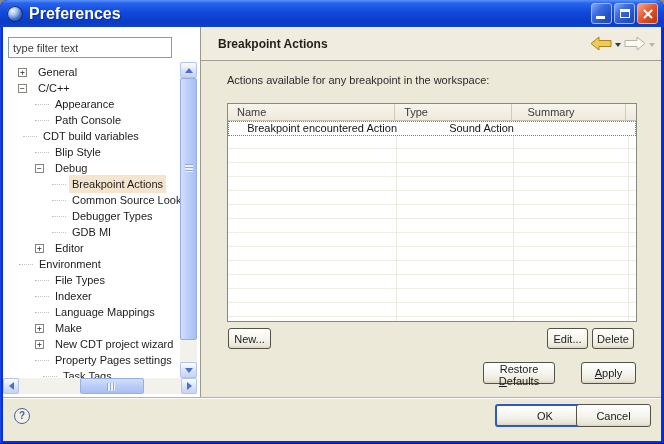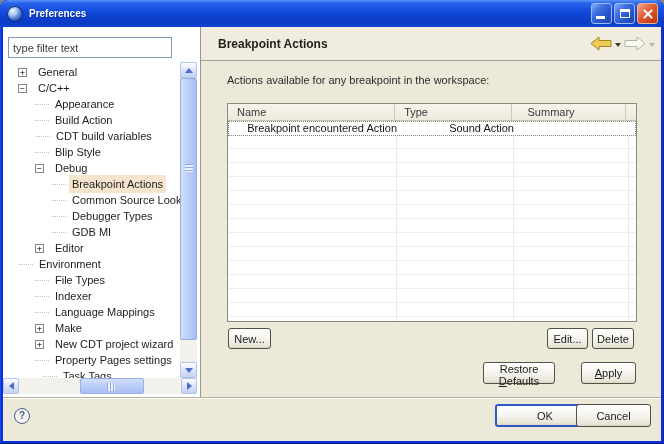--- a/index.html
+++ b/index.html
@@ -10,21 +10,21 @@
             border-radius:8px 8px 0 0; overflow:hidden;
             box-shadow: inset 0 -1px 0 #021583, inset 1px 0 0 #1a47e8, inset -1px 0 0 #0a2bb0; }
 
   
   .titlebar { position:absolute; left:0; top:0; right:0; height:27px;
     background:linear-gradient(180deg,#5A93F8 0%,#2863EC 12%,#1149DB 45%,#0B3BC6 82%,#0E42CF 100%);
     border-radius:8px 8px 0 0; display:flex; align-items:center; }
   .app-icon { width:16px; height:16px; margin:0 6px 0 7px; border-radius:50%;
     background:radial-gradient(circle at 35% 30%, #ECF4FF 0%, #A9C6F2 28%, #3C69CC 58%, #132C74 100%);
     box-shadow: inset 0 0 0 1px #0d2a6e; }
-  .title { color:#fff; font-weight:bold; font-size:10px; text-shadow:1px 1px 1px #0a2d9c; }
+  .title { color:#fff; font-weight:bold; font-size:16px; text-shadow:1px 1px 1px #0a2d9c; }
   .winbtns { position:absolute; right:6px; top:3px; display:flex; gap:2px; }
   .wbtn { width:21px; height:21px; border-radius:3px; position:relative; border:1px solid #9DBBF5; }
   .wbtn.blue { background:linear-gradient(135deg,#86ACF4 0%,#3D6CE2 35%,#2653C8 70%,#1E46B4 100%); }
   .wbtn.red  { background:linear-gradient(135deg,#F7A98B 0%,#E25B33 45%,#C53C16 85%); border-color:#E8B29B; }
   .glyph-min { position:absolute; left:4px; bottom:4px; width:9px; height:3px; background:#fff; }
   .glyph-max { position:absolute; left:5px; top:5px; width:10px; height:9px;
                border:1px solid #fff; border-top:3px solid #fff; }
   .glyph-close { position:absolute; inset:0; }
   .glyph-close::before,.glyph-close::after { content:""; position:absolute; left:4px; top:9px;
     width:12px; height:2px; background:#fff; border-radius:1px; }
@@ -150,23 +150,23 @@
           <div class="tree-row" style="padding-left: 15px;">
             <span class="expander">−</span>
             <span class="tree-label">C/C++</span>
           </div>
           <div class="tree-row" style="padding-left: 32px;">
             <span class="stub"></span>
             <span class="tree-label">Appearance</span>
           </div>
           <div class="tree-row" style="padding-left: 32px;">
             <span class="stub"></span>
-            <span class="tree-label">Build Action</span>
-          </div>
-          <div class="tree-row" style="padding-left: 20px; margin-left: 13px;">
+            <span class="tree-label">Path Console</span>
+          </div>
+          <div class="tree-row" style="padding-left: 20px;">
             <span class="stub"></span>
             <span class="tree-label">CDT build variables</span>
           </div>
           <div class="tree-row" style="padding-left: 32px;">
             <span class="stub"></span>
             <span class="tree-label">Blip Style</span>
           </div>
           <div class="tree-row" style="padding-left: 32px;">
             <span class="expander">−</span>
             <span class="tree-label">Debug</span>

